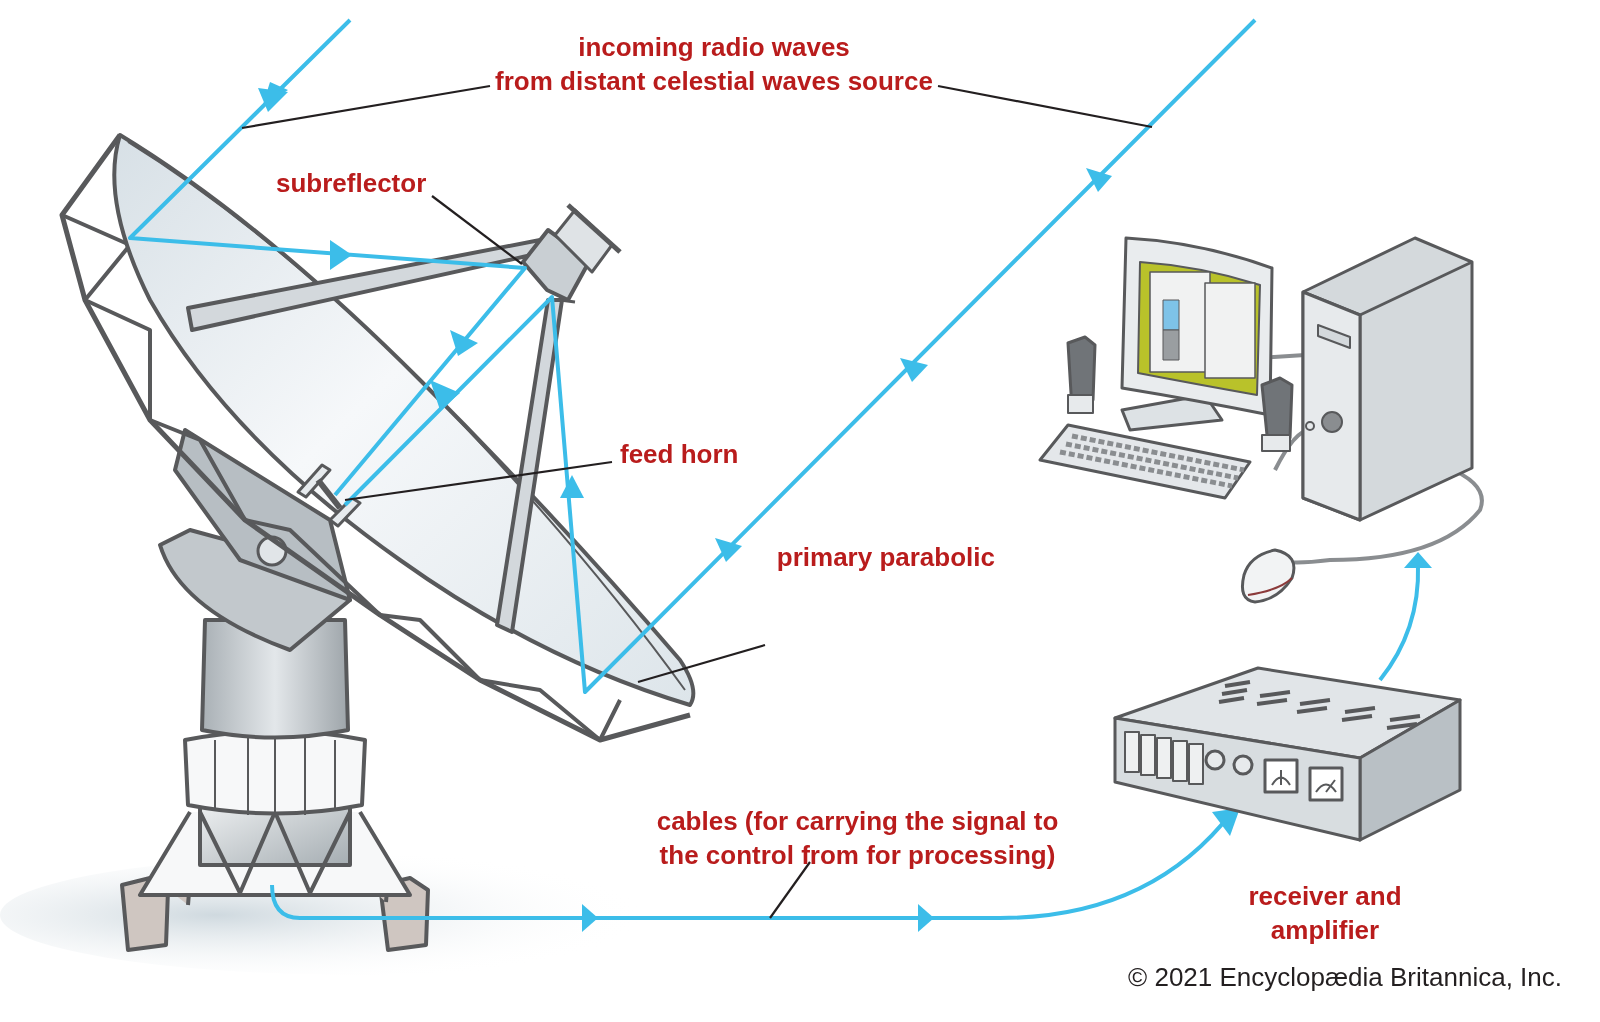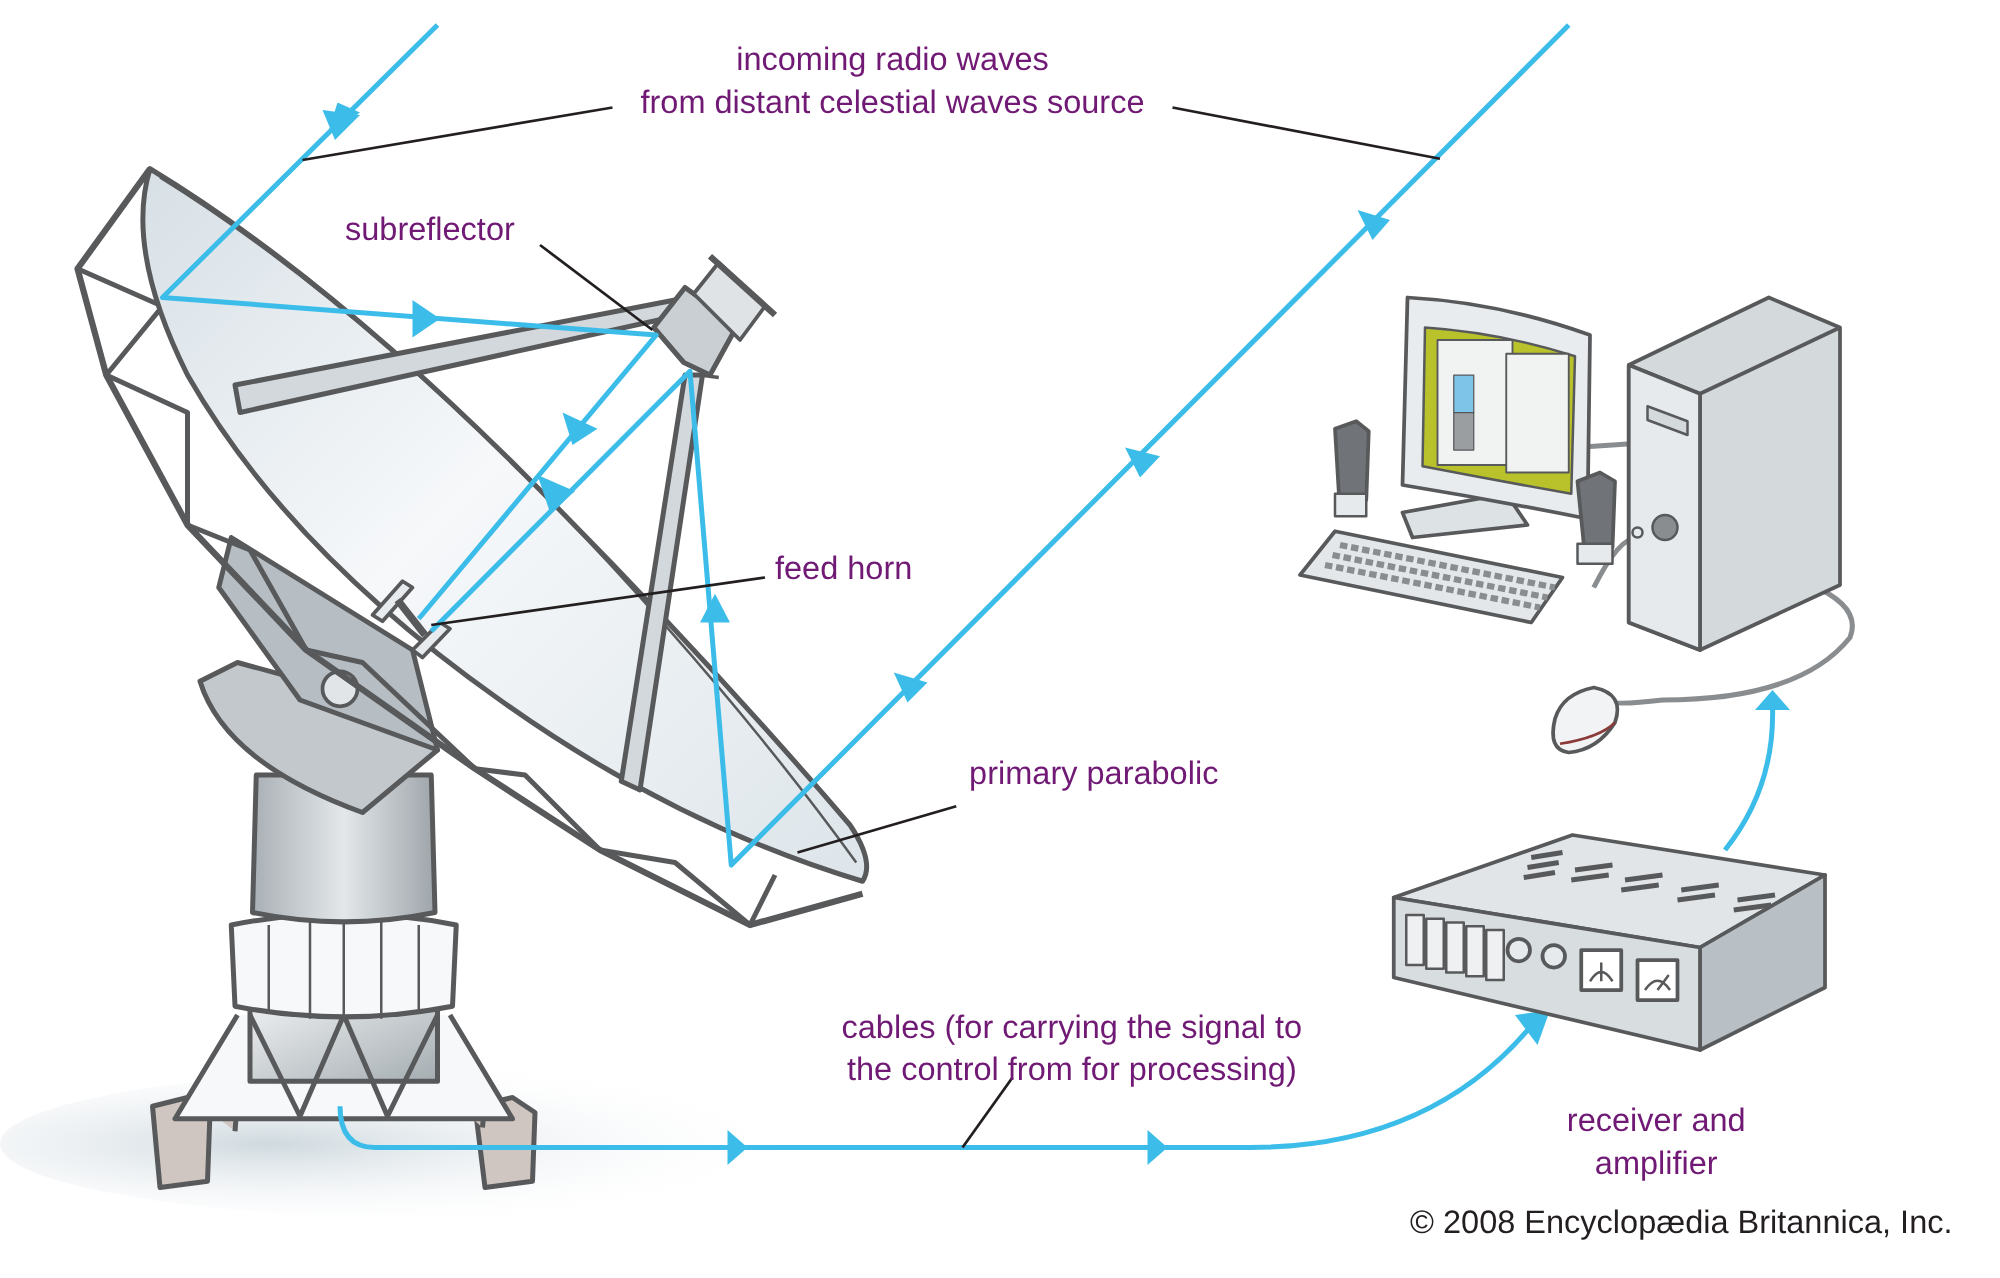--- a/index.html
+++ b/index.html
@@ -1,18 +1,18 @@
 <!DOCTYPE html>
 <html><head>
 <meta charset="utf-8">
 <style>
   html,body{margin:0;padding:0;background:#ffffff;}
   body{width:1600px;height:1022px;position:relative;overflow:hidden;font-family:"Liberation Sans",sans-serif;color:#231f20;}
   svg#art{position:absolute;left:0;top:0;}
-  .lbl{position:absolute;font-size:26px;line-height:34px;text-align:center;white-space:nowrap;color:#701a75;}
+  .lbl{position:absolute;font-size:26px;line-height:34px;text-align:center;white-space:nowrap;color:#b91c1c;font-weight:bold;}
   .copy{position:absolute;right:38px;top:962px;font-size:26px;color:#231f20;}
 </style>
 </head>
 <body>
 
 <svg id="art" width="1600" height="1022" viewBox="0 0 1600 1022">
   <defs>
     <linearGradient id="gDish" x1="0" y1="0" x2="1" y2="1">
       <stop offset="0" stop-color="#d7e0e6"></stop>
       <stop offset="0.45" stop-color="#f6f8fa"></stop>
@@ -171,30 +171,30 @@
 
 <div class="lbl" style="left:490px;top:30px;width:448px;">
   <div>incoming radio waves</div>
   <div>from distant celestial waves source</div>
 </div>
 
 <div class="lbl" style="left:276px;top:166px;">subreflector</div>
 
 <div class="lbl" style="left:620px;top:437px;">feed horn</div>
 
-<div class="lbl" style="left:755px;top:601px;width:240px;">
+<div class="lbl" style="left:755px;top:540px;width:240px;text-align:right;">
   <div>primary parabolic</div>
 </div>
 
 <div class="lbl" style="left:1160px;top:158px;width:250px;">
 </div>
 
 <div class="lbl" style="left:645px;top:804px;width:425px;">
   <div>cables (for carrying the signal to</div>
   <div>the control from for processing)</div>
 </div>
 
 <div class="lbl" style="left:1235px;top:847px;width:180px;margin-top:32px;">
   <div>receiver and</div>
   <div>amplifier</div>
 </div>
 
-<div class="copy">© 2008 Encyclopædia Britannica, Inc.</div>
+<div class="copy">© 2021 Encyclopædia Britannica, Inc.</div>
 
 </body></html>

